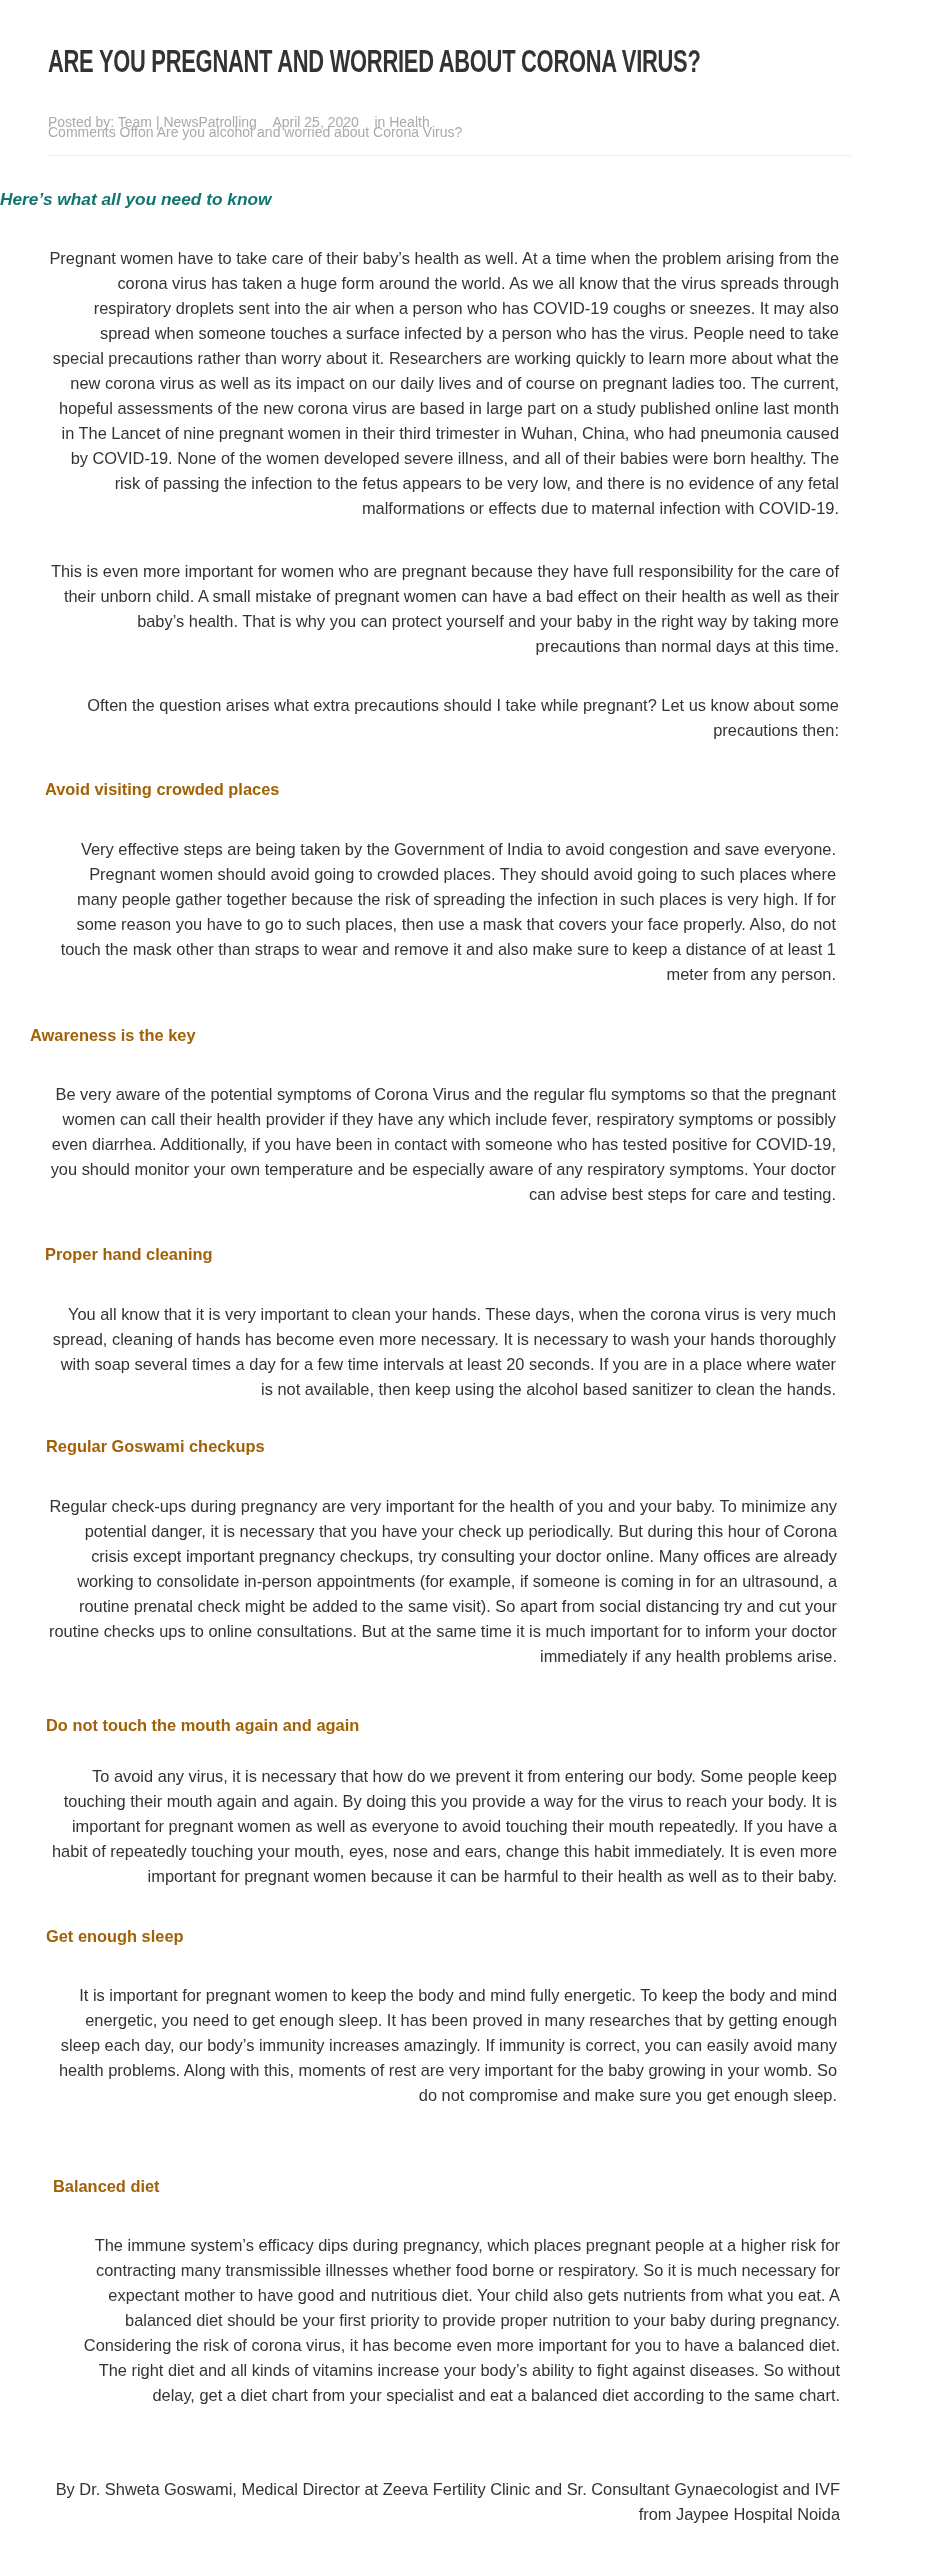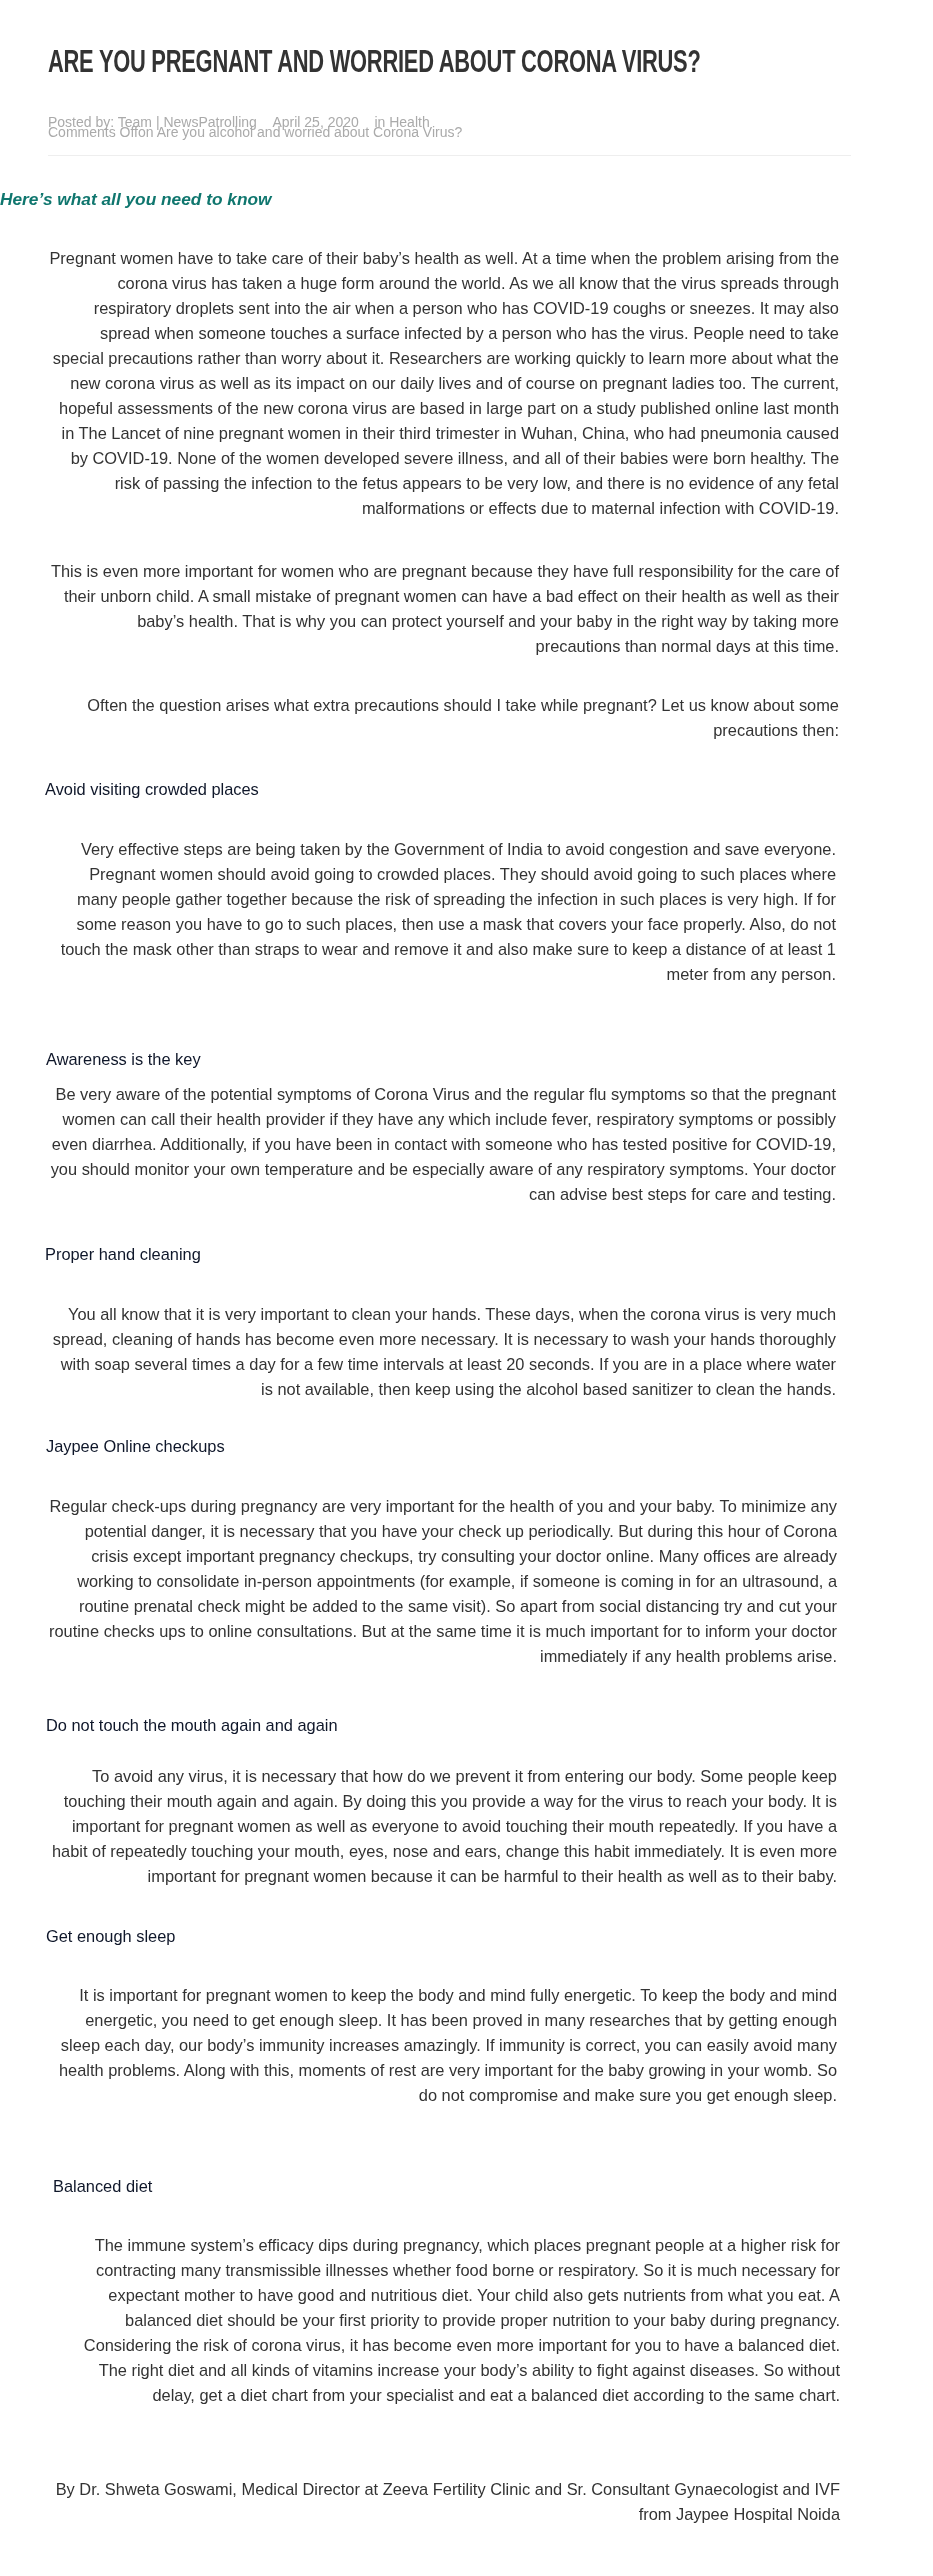--- a/index.html
+++ b/index.html
@@ -12,21 +12,21 @@
            letter-spacing: -0.4px; transform: scaleX(0.685); transform-origin: left center; }
   .meta { position: absolute; left: 48px; font-size: 14px; color: #aaaaaa; white-space: nowrap; line-height: 17.3px; }
   .meta span { color: #aaaaaa; }
   .meta .gap { display: inline-block; width: 15.6px; }
   .meta1 { top: 114px; text-align: center; }
   .meta2 { top: 124px; }
   .sep { position: absolute; left: 48px; width: 803px; top: 155px; height: 0.9px; background: #eeeeee; }
   .subhead { position: absolute; left: 0; width: 908px; top: 189px; text-align: left;
              font-size: 17.3px; font-weight: bold; font-style: italic; color: #0f766e; line-height: 21px; }
   .block { position: absolute; width: 791px; font-size: 16.4px; line-height: 25px; color: #333333; margin: 0; text-align: right; }
-  .h { position: absolute; font-size: 16.4px; font-weight: normal; color: #0f172a; line-height: 21px; margin: 0; }
+  .h { position: absolute; font-size: 16.4px; font-weight: bold; color: #a16207; line-height: 21px; margin: 0; }
 </style>
 </head>
 <body>
 
 <div class="article">
   <div class="title-wrap">
     <h1 class="title">ARE YOU PREGNANT AND WORRIED ABOUT CORONA VIRUS?</h1>
   </div>
 
   <div class="meta meta1">
@@ -37,27 +37,27 @@
 
   <div class="subhead">Here’s what all you need to know</div>
 
   <p class="block" style="left:48px; top:246px;">Pregnant women have to take care of their baby’s health as well. At a time when the problem arising from the corona virus has taken a huge form around the world. As we all know that the virus spreads through respiratory droplets sent into the air when a person who has COVID-19 coughs or sneezes. It may also spread when someone touches a surface infected by a person who has the virus. People need to take special precautions rather than worry about it. Researchers are working quickly to learn more about what the new corona virus as well as its impact on our daily lives and of course on pregnant ladies too. The current, hopeful assessments of the new corona virus are based in large part on a study published online last month in The Lancet of nine pregnant women in their third trimester in Wuhan, China, who had pneumonia caused by COVID-19. None of the women developed severe illness, and all of their babies were born healthy. The risk of passing the infection to the fetus appears to be very low, and there is no evidence of any fetal malformations or effects due to maternal infection with COVID-19.</p>
   <p class="block" style="left:48px; top:559px;">This is even more important for women who are pregnant because they have full responsibility for the care of their unborn child. A small mistake of pregnant women can have a bad effect on their health as well as their baby’s health. That is why you can protect yourself and your baby in the right way by taking more precautions than normal days at this time.</p>
   <p class="block" style="left:48px; top:693px;">Often the question arises what extra precautions should I take while pregnant? Let us know about some precautions then:</p>
 
   <h3 class="h" style="left:45px; top:779px;">Avoid visiting crowded places</h3>
   <p class="block" style="left:45px; top:837px;">Very effective steps are being taken by the Government of India to avoid congestion and save everyone. Pregnant women should avoid going to crowded places. They should avoid going to such places where many people gather together because the risk of spreading the infection in such places is very high. If for some reason you have to go to such places, then use a mask that covers your face properly. Also, do not touch the mask other than straps to wear and remove it and also make sure to keep a distance of at least 1 meter from any person.</p>
 
-  <h3 class="h" style="left:46px; top:1025px;margin-top:24px;">Awareness is the key</h3>
+  <h3 class="h" style="left:30px; top:1025px;">Awareness is the key</h3>
   <p class="block" style="left:45px; top:1082px;">Be very aware of the potential symptoms of Corona Virus and the regular flu symptoms so that the pregnant women can call their health provider if they have any which include fever, respiratory symptoms or possibly even diarrhea. Additionally, if you have been in contact with someone who has tested positive for COVID-19, you should monitor your own temperature and be especially aware of any respiratory symptoms. Your doctor can advise best steps for care and testing.</p>
 
   <h3 class="h" style="left:45px; top:1244px;">Proper hand cleaning</h3>
   <p class="block" style="left:45px; top:1302px;">You all know that it is very important to clean your hands. These days, when the corona virus is very much spread, cleaning of hands has become even more necessary. It is necessary to wash your hands thoroughly with soap several times a day for a few time intervals at least 20 seconds. If you are in a place where water is not available, then keep using the alcohol based sanitizer to clean the hands.</p>
 
-  <h3 class="h" style="left:46px; top:1436px;">Jaypee Online checkups</h3>
+  <h3 class="h" style="left:46px; top:1436px;">Regular Goswami checkups</h3>
   <p class="block" style="left:46px; top:1494px;">Regular check-ups during pregnancy are very important for the health of you and your baby. To minimize any potential danger, it is necessary that you have your check up periodically.  But during this hour of Corona crisis except important pregnancy checkups, try consulting your doctor online. Many offices are already working to consolidate in-person appointments (for example, if someone is coming in for an ultrasound, a routine prenatal check might be added to the same visit). So apart from social distancing try and cut your routine checks ups to online consultations. But at the same time it is much important for to inform your doctor immediately if any health problems arise.</p>
 
   <h3 class="h" style="left:46px; top:1706px;margin-top:9px;">Do not touch the mouth again and again</h3>
   <p class="block" style="left:46px; top:1764px;">To avoid any virus, it is necessary that how do we prevent it from entering our body. Some people keep touching their mouth again and again. By doing this you provide a way for the virus to reach your body. It is important for pregnant women as well as everyone to avoid touching their mouth repeatedly. If you have a habit of repeatedly touching your mouth, eyes, nose and ears, change this habit immediately. It is even more important for pregnant women because it can be harmful to their health as well as to their baby.</p>
 
   <h3 class="h" style="left:46px; top:1926px;">Get enough sleep</h3>
   <p class="block" style="left:46px; top:1983px;">It is important for pregnant women to keep the body and mind fully energetic. To keep the body and mind energetic, you need to get enough sleep. It has been proved in many researches that by getting enough sleep each day, our body’s immunity increases amazingly. If immunity is correct, you can easily avoid many health problems. Along with this, moments of rest are very important for the baby growing in your womb. So do not compromise and make sure you get enough sleep.</p>
 
   <h3 class="h" style="left:53px; top:2176px;">Balanced diet</h3>
   <p class="block" style="left:53px; top:2233px; width:787px;">The immune system’s efficacy dips during pregnancy, which places pregnant people at a higher risk for contracting many transmissible illnesses whether food borne or respiratory. So it is much necessary for expectant mother to have good and nutritious diet. Your child also gets nutrients from what you eat. A balanced diet should be your first priority to provide proper nutrition to your baby during pregnancy. Considering the risk of corona virus, it has become even more important for you to have a balanced diet. The right diet and all kinds of vitamins increase your body’s ability to fight against diseases. So without delay, get a diet chart from your specialist and eat a balanced diet according to the same chart.</p>

